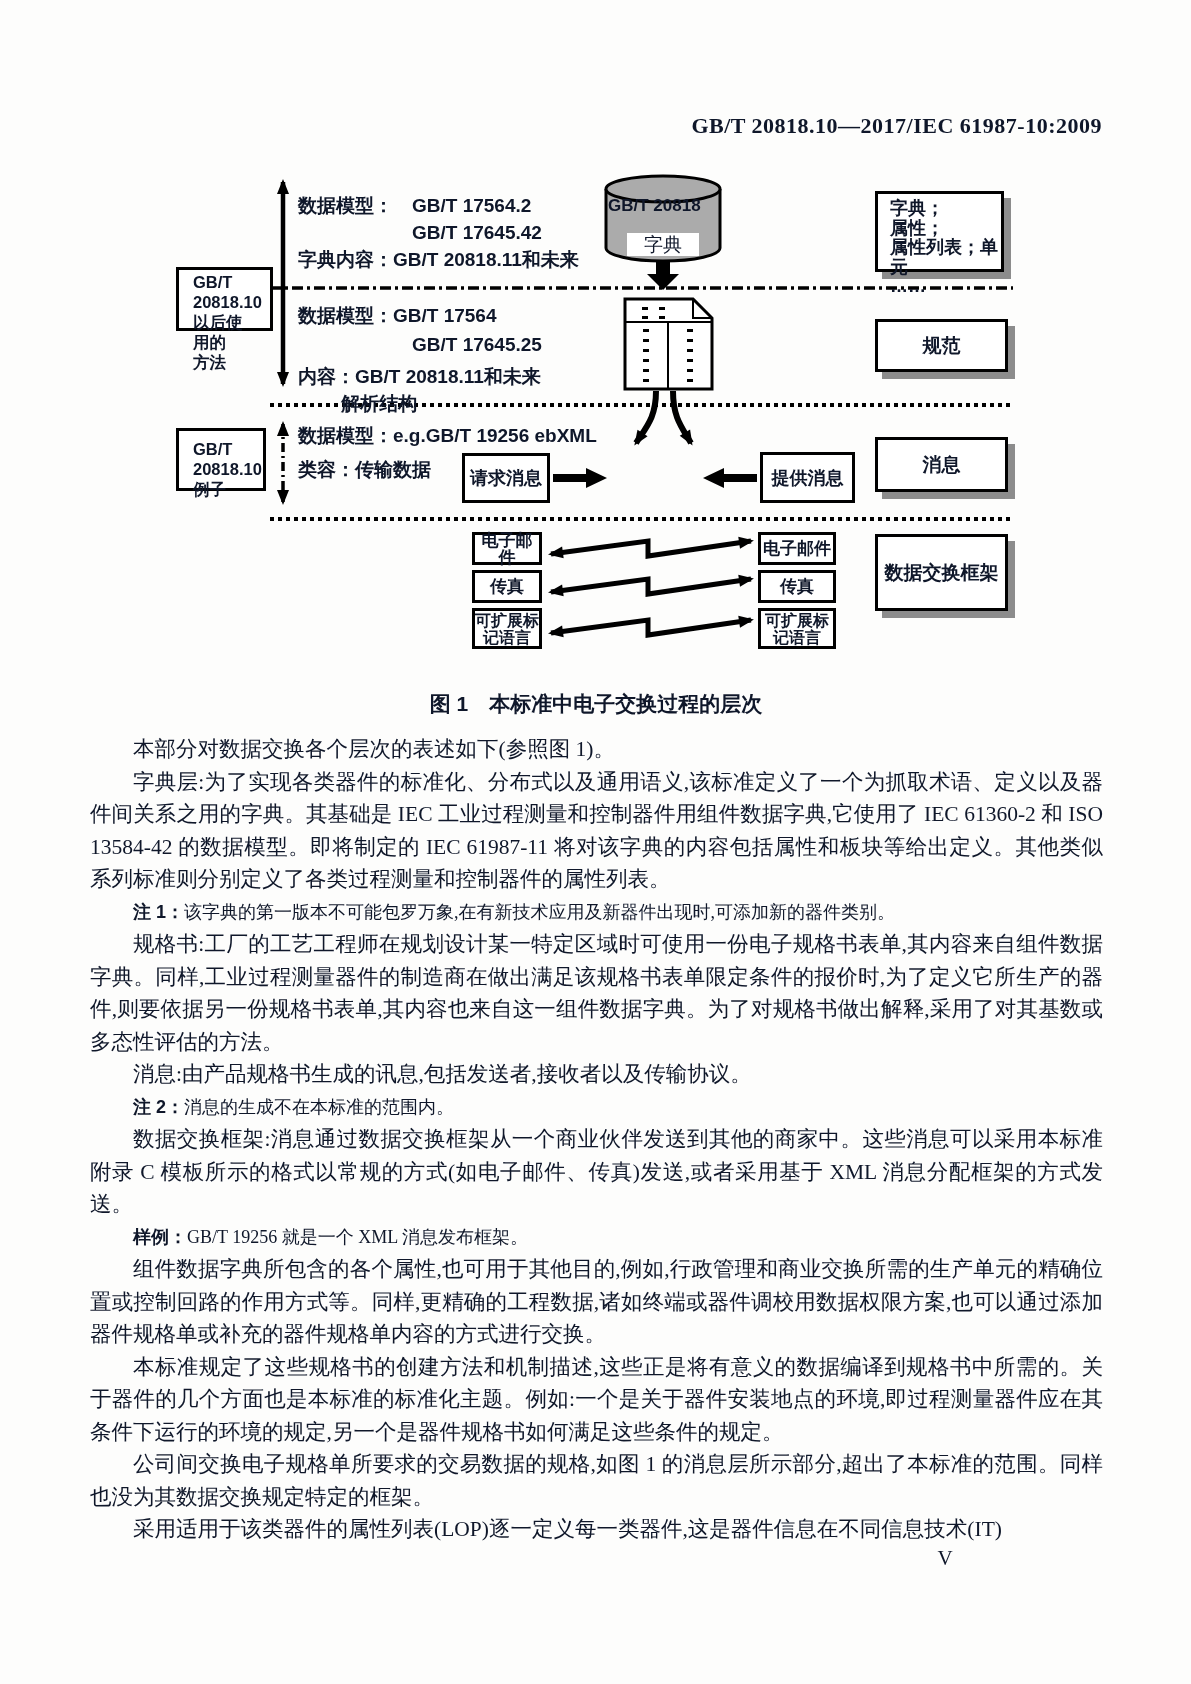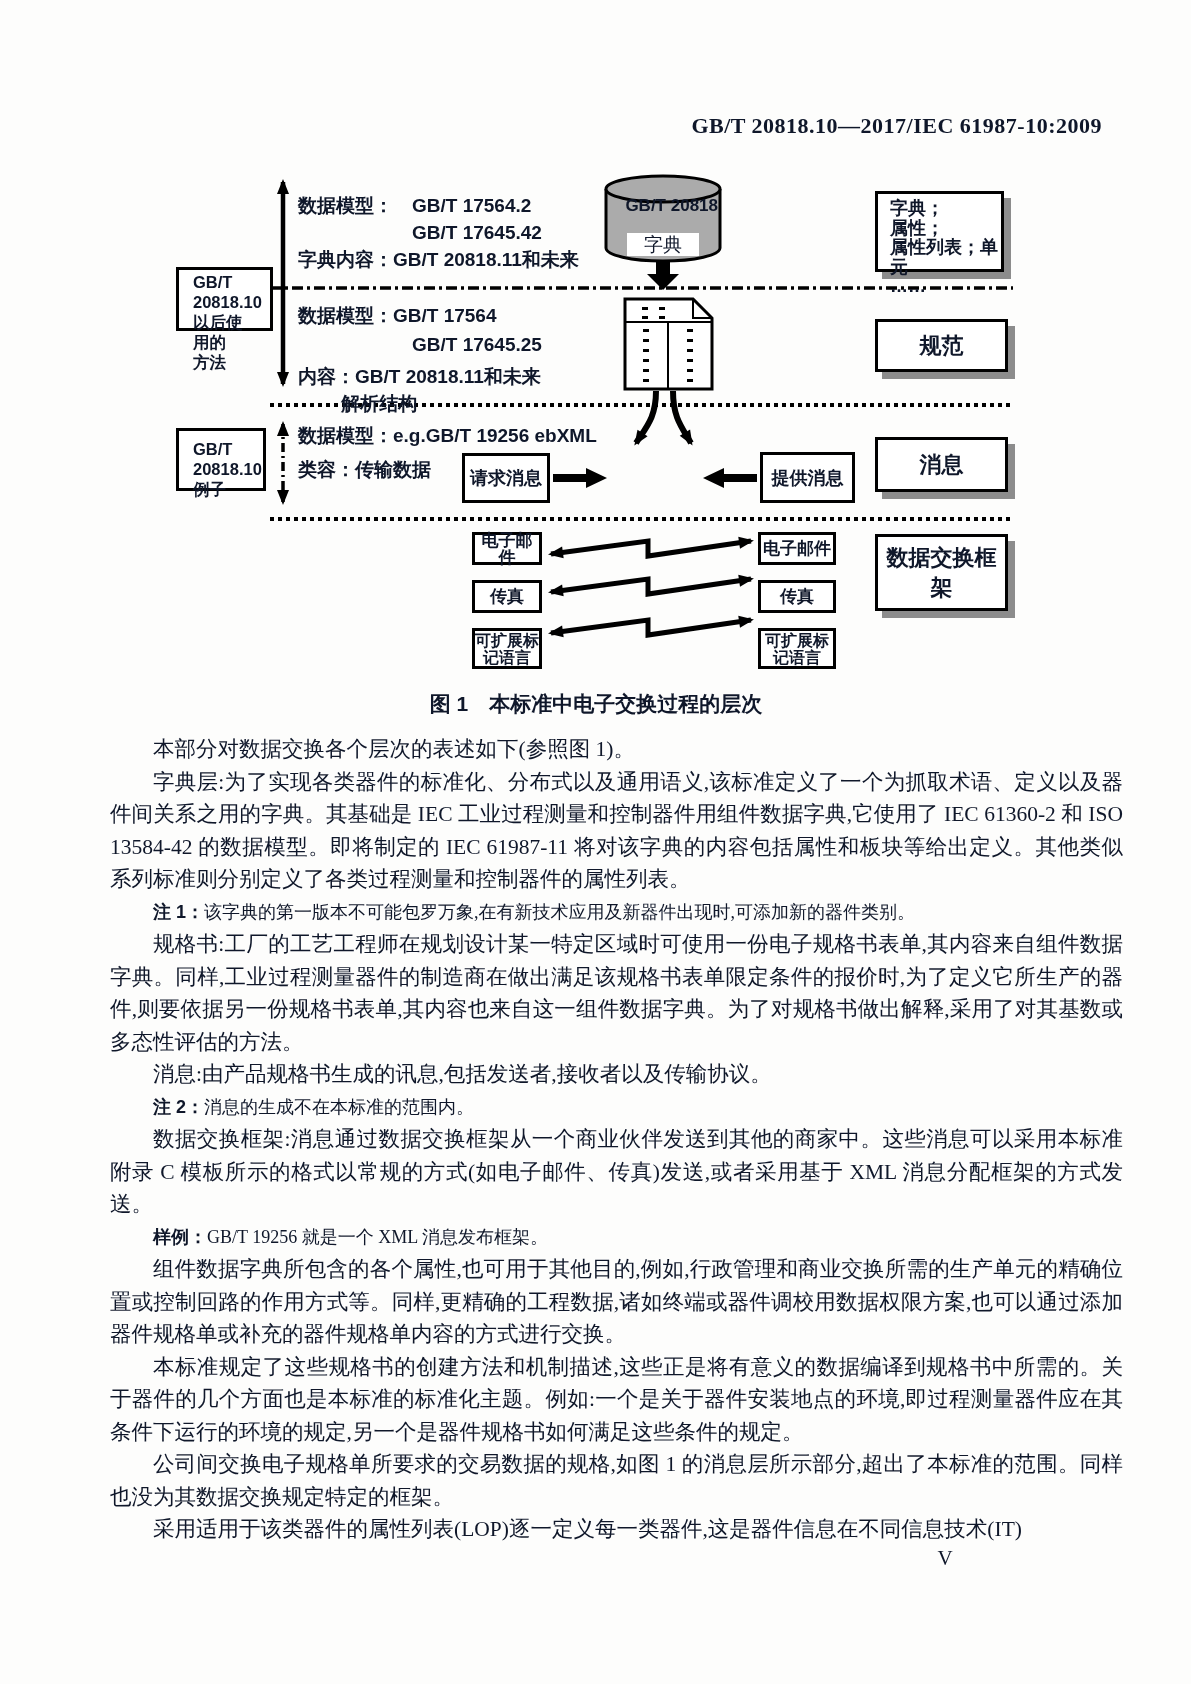--- a/index.html
+++ b/index.html
@@ -11,39 +11,39 @@
 
   
   .diagram{position:absolute;left:150px;top:158px;width:1000px;height:508px;
         font-family:"Liberation Sans","DejaVu Sans",sans-serif;}
   .dsvg{position:absolute;left:0;top:0;}
   .dbox{position:absolute;border:3px solid #000;background:#fff;box-sizing:border-box;}
   .shadowed{box-shadow:7px 7px 0 #8c8c8c;}
   .cbox{display:flex;align-items:center;justify-content:center;text-align:center;}
   .annot{position:absolute;font-weight:bold;font-size:19px;line-height:27px;white-space:pre-line;}
   .pre{white-space:pre-line;}
-  .cyl-title{position:absolute;left:458px;top:38px;width:110px;text-align:right;
+  .cyl-title{position:absolute;left:458px;top:38px;width:110px;text-align:left;
         font-weight:bold;font-size:17px;}
   .cyl-label{position:absolute;left:477px;top:75px;width:72px;height:23px;background:#fff;
         text-align:center;font-weight:normal;font-size:19px;line-height:23px;}
   .lbox{font-weight:bold;font-size:16.5px;line-height:20px;padding:2px 14px;}
   .side-list{font-weight:bold;font-size:18px;line-height:19.5px;padding:5px 0 0 12px;}
-  .side-c{font-weight:bold;font-size:22px;}
+  .side-c{font-weight:bold;font-size:19px;}
   .msg-box{font-weight:bold;font-size:18px;}
-  .channel-col{position:absolute;display:flex;flex-direction:column;gap:15px;}
+  .channel-col{position:absolute;display:flex;flex-direction:column;gap:5px;}
   .channel-box{border:3px solid #000;background:#fff;box-sizing:border-box;
         display:flex;align-items:center;justify-content:center;text-align:center;
         font-weight:bold;font-size:17px;line-height:17px;white-space:pre-line;}
 
   .fig-caption{position:absolute;top:690px;left:90px;width:1012px;text-align:center;
         font-family:"Liberation Sans","DejaVu Sans",sans-serif;font-weight:bold;font-size:21px;}
 
   
   .body-text{position:absolute;left:90px;top:733px;width:1013px;
-        font-size:21.5px;line-height:32.5px;text-align:justify;margin-left:20px;}
+        font-size:21.5px;line-height:32.5px;text-align:justify;}
   .para{text-indent:43px;}
   .note{font-size:18px;text-indent:43px;}
   .note-label{font-family:"Liberation Sans","DejaVu Sans",sans-serif;font-weight:bold;}
   .page-number{position:absolute;left:925px;top:1546px;width:40px;text-align:center;font-size:21px;}
 </style>
 </head>
 <body>
 
 <div class="page">
 

